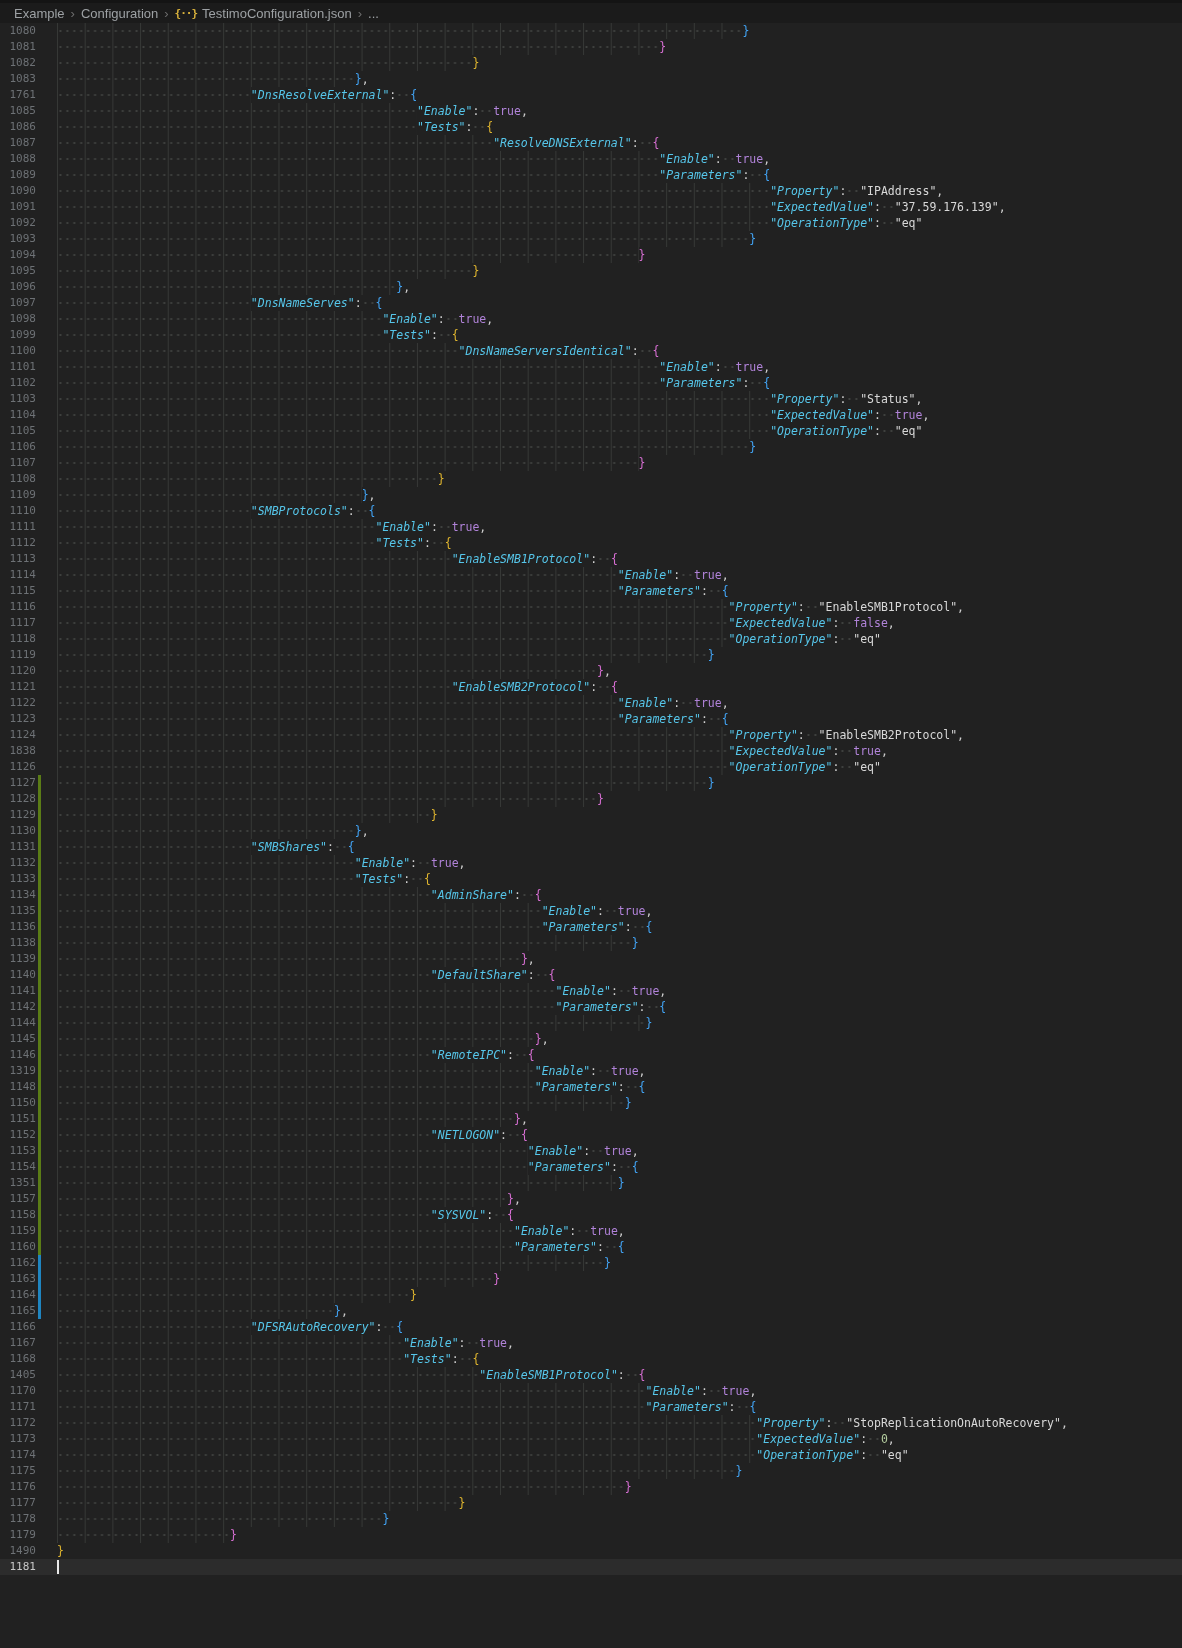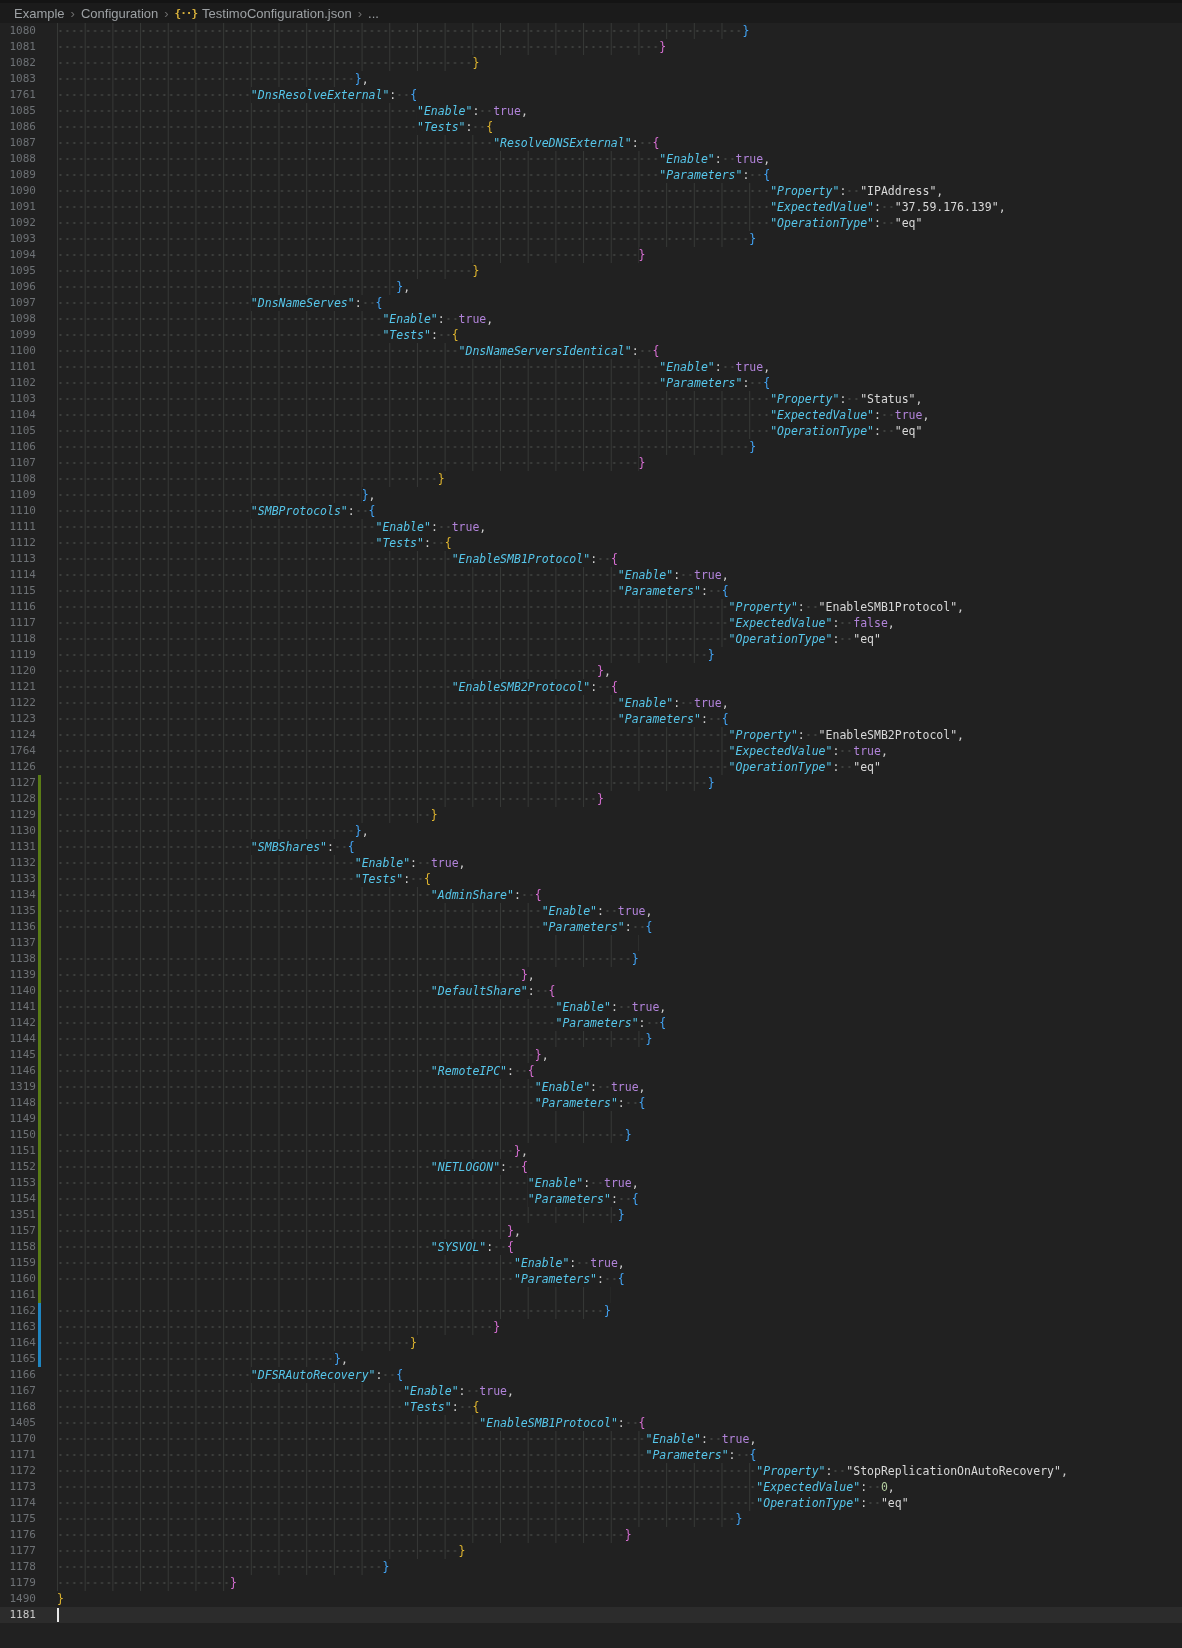--- a/index.html
+++ b/index.html
@@ -116,55 +116,52 @@
     <div class="line"><div class="gutter"><span class="num">1115</span></div><div class="codeline"><span class="ws" style="width: 81ch;"></span><span class="tok-k">"Parameters"</span><span class="tok-p">:</span><span class="gap" style="width: 2ch;"></span><span class="tok-b3">{</span></div></div>
     <div class="line"><div class="gutter"><span class="num">1116</span></div><div class="codeline"><span class="ws" style="width: 97ch;"></span><span class="tok-k">"Property"</span><span class="tok-p">:</span><span class="gap" style="width: 2ch;"></span><span class="tok-s">"EnableSMB1Protocol"</span><span class="tok-p">,</span></div></div>
     <div class="line"><div class="gutter"><span class="num">1117</span></div><div class="codeline"><span class="ws" style="width: 97ch;"></span><span class="tok-k">"ExpectedValue"</span><span class="tok-p">:</span><span class="gap" style="width: 2ch;"></span><span class="tok-t">false</span><span class="tok-p">,</span></div></div>
     <div class="line"><div class="gutter"><span class="num">1118</span></div><div class="codeline"><span class="ws" style="width: 97ch;"></span><span class="tok-k">"OperationType"</span><span class="tok-p">:</span><span class="gap" style="width: 2ch;"></span><span class="tok-s">"eq"</span></div></div>
     <div class="line"><div class="gutter"><span class="num">1119</span></div><div class="codeline"><span class="ws" style="width: 94ch;"></span><span class="tok-b3">}</span></div></div>
     <div class="line"><div class="gutter"><span class="num">1120</span></div><div class="codeline"><span class="ws" style="width: 78ch;"></span><span class="tok-b2">}</span><span class="tok-p">,</span></div></div>
     <div class="line"><div class="gutter"><span class="num">1121</span></div><div class="codeline"><span class="ws" style="width: 57ch;"></span><span class="tok-k">"EnableSMB2Protocol"</span><span class="tok-p">:</span><span class="gap" style="width: 2ch;"></span><span class="tok-b2">{</span></div></div>
     <div class="line"><div class="gutter"><span class="num">1122</span></div><div class="codeline"><span class="ws" style="width: 81ch;"></span><span class="tok-k">"Enable"</span><span class="tok-p">:</span><span class="gap" style="width: 2ch;"></span><span class="tok-t">true</span><span class="tok-p">,</span></div></div>
     <div class="line"><div class="gutter"><span class="num">1123</span></div><div class="codeline"><span class="ws" style="width: 81ch;"></span><span class="tok-k">"Parameters"</span><span class="tok-p">:</span><span class="gap" style="width: 2ch;"></span><span class="tok-b3">{</span></div></div>
     <div class="line"><div class="gutter"><span class="num">1124</span></div><div class="codeline"><span class="ws" style="width: 97ch;"></span><span class="tok-k">"Property"</span><span class="tok-p">:</span><span class="gap" style="width: 2ch;"></span><span class="tok-s">"EnableSMB2Protocol"</span><span class="tok-p">,</span></div></div>
-    <div class="line"><div class="gutter"><span class="num">1764</span></div><div class="codeline"><span class="ws" style="width: 97ch;"></span><span class="tok-k">"ExpectedValue"</span><span class="tok-p">:</span><span class="gap" style="width: 2ch;"></span><span class="tok-t">true</span><span class="tok-p">,</span></div></div>
+    <div class="line"><div class="gutter"><span class="num">1838</span></div><div class="codeline"><span class="ws" style="width: 97ch;"></span><span class="tok-k">"ExpectedValue"</span><span class="tok-p">:</span><span class="gap" style="width: 2ch;"></span><span class="tok-t">true</span><span class="tok-p">,</span></div></div>
     <div class="line"><div class="gutter"><span class="num">1126</span></div><div class="codeline"><span class="ws" style="width: 97ch;"></span><span class="tok-k">"OperationType"</span><span class="tok-p">:</span><span class="gap" style="width: 2ch;"></span><span class="tok-s">"eq"</span></div></div>
     <div class="line"><div class="gutter"><span class="num">1127</span><span class="mark g"></span></div><div class="codeline"><span class="ws" style="width: 94ch;"></span><span class="tok-b3">}</span></div></div>
     <div class="line"><div class="gutter"><span class="num">1128</span><span class="mark g"></span></div><div class="codeline"><span class="ws" style="width: 78ch;"></span><span class="tok-b2">}</span></div></div>
     <div class="line"><div class="gutter"><span class="num">1129</span><span class="mark g"></span></div><div class="codeline"><span class="ws" style="width: 54ch;"></span><span class="tok-b1">}</span></div></div>
     <div class="line"><div class="gutter"><span class="num">1130</span><span class="mark g"></span></div><div class="codeline"><span class="ws" style="width: 43ch;"></span><span class="tok-b3">}</span><span class="tok-p">,</span></div></div>
     <div class="line"><div class="gutter"><span class="num">1131</span><span class="mark g"></span></div><div class="codeline"><span class="ws" style="width: 28ch;"></span><span class="tok-k">"SMBShares"</span><span class="tok-p">:</span><span class="gap" style="width: 2ch;"></span><span class="tok-b3">{</span></div></div>
     <div class="line"><div class="gutter"><span class="num">1132</span><span class="mark g"></span></div><div class="codeline"><span class="ws" style="width: 43ch;"></span><span class="tok-k">"Enable"</span><span class="tok-p">:</span><span class="gap" style="width: 2ch;"></span><span class="tok-t">true</span><span class="tok-p">,</span></div></div>
     <div class="line"><div class="gutter"><span class="num">1133</span><span class="mark g"></span></div><div class="codeline"><span class="ws" style="width: 43ch;"></span><span class="tok-k">"Tests"</span><span class="tok-p">:</span><span class="gap" style="width: 2ch;"></span><span class="tok-b1">{</span></div></div>
     <div class="line"><div class="gutter"><span class="num">1134</span><span class="mark g"></span></div><div class="codeline"><span class="ws" style="width: 54ch;"></span><span class="tok-k">"AdminShare"</span><span class="tok-p">:</span><span class="gap" style="width: 2ch;"></span><span class="tok-b2">{</span></div></div>
     <div class="line"><div class="gutter"><span class="num">1135</span><span class="mark g"></span></div><div class="codeline"><span class="ws" style="width: 70ch;"></span><span class="tok-k">"Enable"</span><span class="tok-p">:</span><span class="gap" style="width: 2ch;"></span><span class="tok-t">true</span><span class="tok-p">,</span></div></div>
     <div class="line"><div class="gutter"><span class="num">1136</span><span class="mark g"></span></div><div class="codeline"><span class="ws" style="width: 70ch;"></span><span class="tok-k">"Parameters"</span><span class="tok-p">:</span><span class="gap" style="width: 2ch;"></span><span class="tok-b3">{</span></div></div>
-    <div class="line"><div class="gutter"><span class="num">1137</span><span class="mark g"></span></div><div class="codeline"><span class="wsg" style="width: 84ch;"></span></div></div>
     <div class="line"><div class="gutter"><span class="num">1138</span><span class="mark g"></span></div><div class="codeline"><span class="ws" style="width: 83ch;"></span><span class="tok-b3">}</span></div></div>
     <div class="line"><div class="gutter"><span class="num">1139</span><span class="mark g"></span></div><div class="codeline"><span class="ws" style="width: 67ch;"></span><span class="tok-b2">}</span><span class="tok-p">,</span></div></div>
     <div class="line"><div class="gutter"><span class="num">1140</span><span class="mark g"></span></div><div class="codeline"><span class="ws" style="width: 54ch;"></span><span class="tok-k">"DefaultShare"</span><span class="tok-p">:</span><span class="gap" style="width: 2ch;"></span><span class="tok-b2">{</span></div></div>
     <div class="line"><div class="gutter"><span class="num">1141</span><span class="mark g"></span></div><div class="codeline"><span class="ws" style="width: 72ch;"></span><span class="tok-k">"Enable"</span><span class="tok-p">:</span><span class="gap" style="width: 2ch;"></span><span class="tok-t">true</span><span class="tok-p">,</span></div></div>
     <div class="line"><div class="gutter"><span class="num">1142</span><span class="mark g"></span></div><div class="codeline"><span class="ws" style="width: 72ch;"></span><span class="tok-k">"Parameters"</span><span class="tok-p">:</span><span class="gap" style="width: 2ch;"></span><span class="tok-b3">{</span></div></div>
     <div class="line"><div class="gutter"><span class="num">1144</span><span class="mark g"></span></div><div class="codeline"><span class="ws" style="width: 85ch;"></span><span class="tok-b3">}</span></div></div>
     <div class="line"><div class="gutter"><span class="num">1145</span><span class="mark g"></span></div><div class="codeline"><span class="ws" style="width: 69ch;"></span><span class="tok-b2">}</span><span class="tok-p">,</span></div></div>
     <div class="line"><div class="gutter"><span class="num">1146</span><span class="mark g"></span></div><div class="codeline"><span class="ws" style="width: 54ch;"></span><span class="tok-k">"RemoteIPC"</span><span class="tok-p">:</span><span class="gap" style="width: 2ch;"></span><span class="tok-b2">{</span></div></div>
     <div class="line"><div class="gutter"><span class="num">1319</span><span class="mark g"></span></div><div class="codeline"><span class="ws" style="width: 69ch;"></span><span class="tok-k">"Enable"</span><span class="tok-p">:</span><span class="gap" style="width: 2ch;"></span><span class="tok-t">true</span><span class="tok-p">,</span></div></div>
     <div class="line"><div class="gutter"><span class="num">1148</span><span class="mark g"></span></div><div class="codeline"><span class="ws" style="width: 69ch;"></span><span class="tok-k">"Parameters"</span><span class="tok-p">:</span><span class="gap" style="width: 2ch;"></span><span class="tok-b3">{</span></div></div>
-    <div class="line"><div class="gutter"><span class="num">1149</span><span class="mark g"></span></div><div class="codeline"><span class="wsg" style="width: 83ch;"></span></div></div>
     <div class="line"><div class="gutter"><span class="num">1150</span><span class="mark g"></span></div><div class="codeline"><span class="ws" style="width: 82ch;"></span><span class="tok-b3">}</span></div></div>
     <div class="line"><div class="gutter"><span class="num">1151</span><span class="mark g"></span></div><div class="codeline"><span class="ws" style="width: 66ch;"></span><span class="tok-b2">}</span><span class="tok-p">,</span></div></div>
     <div class="line"><div class="gutter"><span class="num">1152</span><span class="mark g"></span></div><div class="codeline"><span class="ws" style="width: 54ch;"></span><span class="tok-k">"NETLOGON"</span><span class="tok-p">:</span><span class="gap" style="width: 2ch;"></span><span class="tok-b2">{</span></div></div>
     <div class="line"><div class="gutter"><span class="num">1153</span><span class="mark g"></span></div><div class="codeline"><span class="ws" style="width: 68ch;"></span><span class="tok-k">"Enable"</span><span class="tok-p">:</span><span class="gap" style="width: 2ch;"></span><span class="tok-t">true</span><span class="tok-p">,</span></div></div>
     <div class="line"><div class="gutter"><span class="num">1154</span><span class="mark g"></span></div><div class="codeline"><span class="ws" style="width: 68ch;"></span><span class="tok-k">"Parameters"</span><span class="tok-p">:</span><span class="gap" style="width: 2ch;"></span><span class="tok-b3">{</span></div></div>
     <div class="line"><div class="gutter"><span class="num">1351</span><span class="mark g"></span></div><div class="codeline"><span class="ws" style="width: 81ch;"></span><span class="tok-b3">}</span></div></div>
     <div class="line"><div class="gutter"><span class="num">1157</span><span class="mark g"></span></div><div class="codeline"><span class="ws" style="width: 65ch;"></span><span class="tok-b2">}</span><span class="tok-p">,</span></div></div>
     <div class="line"><div class="gutter"><span class="num">1158</span><span class="mark g"></span></div><div class="codeline"><span class="ws" style="width: 54ch;"></span><span class="tok-k">"SYSVOL"</span><span class="tok-p">:</span><span class="gap" style="width: 2ch;"></span><span class="tok-b2">{</span></div></div>
     <div class="line"><div class="gutter"><span class="num">1159</span><span class="mark g"></span></div><div class="codeline"><span class="ws" style="width: 66ch;"></span><span class="tok-k">"Enable"</span><span class="tok-p">:</span><span class="gap" style="width: 2ch;"></span><span class="tok-t">true</span><span class="tok-p">,</span></div></div>
     <div class="line"><div class="gutter"><span class="num">1160</span><span class="mark g"></span></div><div class="codeline"><span class="ws" style="width: 66ch;"></span><span class="tok-k">"Parameters"</span><span class="tok-p">:</span><span class="gap" style="width: 2ch;"></span><span class="tok-b3">{</span></div></div>
-    <div class="line"><div class="gutter"><span class="num">1161</span><span class="mark g"></span></div><div class="codeline"><span class="wsg" style="width: 80ch;"></span></div></div>
     <div class="line"><div class="gutter"><span class="num">1162</span><span class="mark b"></span></div><div class="codeline"><span class="ws" style="width: 79ch;"></span><span class="tok-b3">}</span></div></div>
     <div class="line"><div class="gutter"><span class="num">1163</span><span class="mark b"></span></div><div class="codeline"><span class="ws" style="width: 63ch;"></span><span class="tok-b2">}</span></div></div>
     <div class="line"><div class="gutter"><span class="num">1164</span><span class="mark b"></span></div><div class="codeline"><span class="ws" style="width: 51ch;"></span><span class="tok-b1">}</span></div></div>
     <div class="line"><div class="gutter"><span class="num">1165</span><span class="mark b"></span></div><div class="codeline"><span class="ws" style="width: 40ch;"></span><span class="tok-b3">}</span><span class="tok-p">,</span></div></div>
     <div class="line"><div class="gutter"><span class="num">1166</span></div><div class="codeline"><span class="ws" style="width: 28ch;"></span><span class="tok-k">"DFSRAutoRecovery"</span><span class="tok-p">:</span><span class="gap" style="width: 2ch;"></span><span class="tok-b3">{</span></div></div>
     <div class="line"><div class="gutter"><span class="num">1167</span></div><div class="codeline"><span class="ws" style="width: 50ch;"></span><span class="tok-k">"Enable"</span><span class="tok-p">:</span><span class="gap" style="width: 2ch;"></span><span class="tok-t">true</span><span class="tok-p">,</span></div></div>
     <div class="line"><div class="gutter"><span class="num">1168</span></div><div class="codeline"><span class="ws" style="width: 50ch;"></span><span class="tok-k">"Tests"</span><span class="tok-p">:</span><span class="gap" style="width: 2ch;"></span><span class="tok-b1">{</span></div></div>
     <div class="line"><div class="gutter"><span class="num">1405</span></div><div class="codeline"><span class="ws" style="width: 61ch;"></span><span class="tok-k">"EnableSMB1Protocol"</span><span class="tok-p">:</span><span class="gap" style="width: 2ch;"></span><span class="tok-b2">{</span></div></div>
     <div class="line"><div class="gutter"><span class="num">1170</span></div><div class="codeline"><span class="ws" style="width: 85ch;"></span><span class="tok-k">"Enable"</span><span class="tok-p">:</span><span class="gap" style="width: 2ch;"></span><span class="tok-t">true</span><span class="tok-p">,</span></div></div>
     <div class="line"><div class="gutter"><span class="num">1171</span></div><div class="codeline"><span class="ws" style="width: 85ch;"></span><span class="tok-k">"Parameters"</span><span class="tok-p">:</span><span class="gap" style="width: 2ch;"></span><span class="tok-b3">{</span></div></div>

